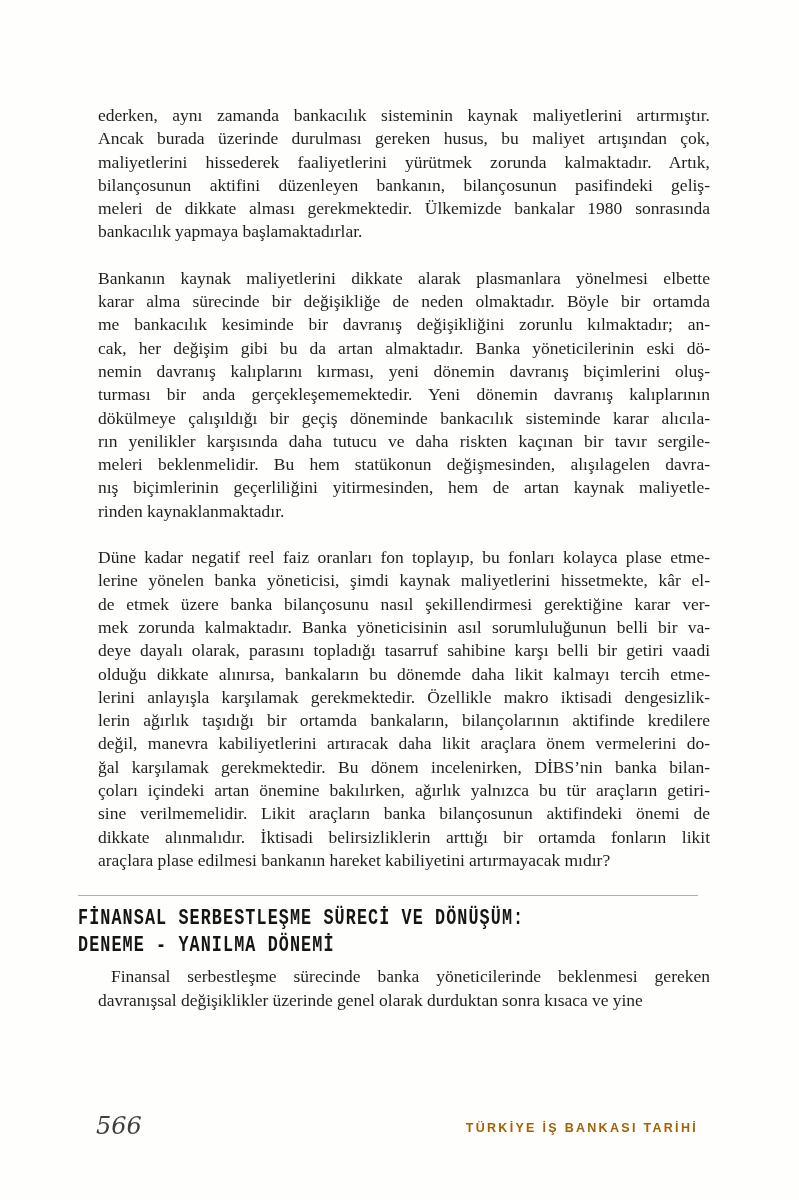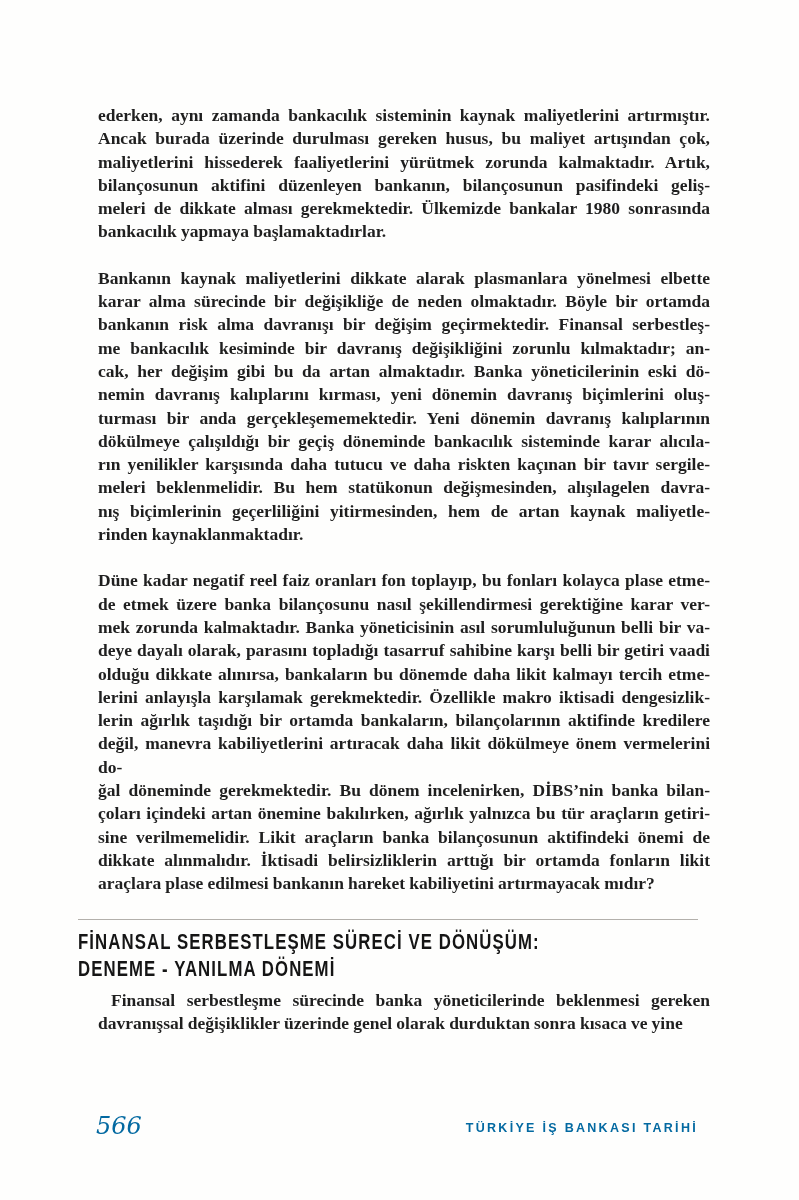--- a/index.html
+++ b/index.html
@@ -21,70 +21,69 @@
   .para {
     margin: 0 0 23px 0;
     font-size: 17.5px;
     line-height: 23.3px;
   }
   .para .line {
     text-align: justify;
     text-align-last: justify;
     -moz-text-align-last: justify;
     word-spacing: -0.2px;
-    font-weight: bold;
   }
   .para .line.final {
     text-align-last: left;
     -moz-text-align-last: left;
   }
   .indent-first .line:first-child {
     text-indent: 13px;
   }
   .rule {
     width: 620px;
     margin: 6px 0 9px -20px;
     border-top: 1px solid #b3b0ab;
     height: 0;
   }
   .heading {
     margin: 0 0 6px -20px;
     padding: 0;
-    font-family: Liberation Sans, sans-serif;
+    font-family: Liberation Mono, monospace;
     font-weight: 700;
     font-size: 21.5px;
     line-height: 27px;
     letter-spacing: 1.4px;
     color: #151515;
   }
   .heading .hl {
     display: block;
     transform: scaleX(0.78);
     transform-origin: left center;
     white-space: nowrap;
   }
   .section-para { margin-bottom: 0; }
   .pagenum {
     position: absolute;
     left: 96px;
     top: 1112px;
     font-family: "DejaVu Serif", serif;
     font-style: italic;
     font-size: 24px;
-    color: #0369a1;
+    color: #404040;
   }
   .runtitle {
     position: absolute;
     top: 1121px;
     right: 101px;
     font-family: "Liberation Sans", sans-serif;
     font-weight: 700;
     font-size: 12.5px;
     letter-spacing: 2.3px;
-    color: #0369a1;
+    color: #a16207;
     white-space: nowrap;
   }
 </style>
 </head>
 <body>
 
 <div class="page">
   <div class="textblock">
 
     <div class="para">
@@ -92,42 +91,42 @@
         <div class="line">Ancak burada üzerinde durulması gereken husus, bu maliyet artışından çok,</div>
         <div class="line">maliyetlerini hissederek faaliyetlerini yürütmek zorunda kalmaktadır. Artık,</div>
         <div class="line">bilançosunun aktifini düzenleyen bankanın, bilançosunun pasifindeki geliş-</div>
         <div class="line">meleri de dikkate alması gerekmektedir. Ülkemizde bankalar 1980 sonrasında</div>
         <div class="line final">bankacılık yapmaya başlamaktadırlar.</div>
       </div>
 
     <div class="para">
         <div class="line">Bankanın kaynak maliyetlerini dikkate alarak plasmanlara yönelmesi elbette</div>
         <div class="line">karar alma sürecinde bir değişikliğe de neden olmaktadır. Böyle bir ortamda</div>
-        <div class="line">bankanın risk alma davranışı bir değişim geçirmektedir. Finansal serbestleş-</div>
         <div class="line">me bankacılık kesiminde bir davranış değişikliğini zorunlu kılmaktadır; an-</div>
         <div class="line">cak, her değişim gibi bu da artan almaktadır. Banka yöneticilerinin eski dö-</div>
         <div class="line">nemin davranış kalıplarını kırması, yeni dönemin davranış biçimlerini oluş-</div>
         <div class="line">turması bir anda gerçekleşememektedir. Yeni dönemin davranış kalıplarının</div>
         <div class="line">dökülmeye çalışıldığı bir geçiş döneminde bankacılık sisteminde karar alıcıla-</div>
         <div class="line">rın yenilikler karşısında daha tutucu ve daha riskten kaçınan bir tavır sergile-</div>
         <div class="line">meleri beklenmelidir. Bu hem statükonun değişmesinden, alışılagelen davra-</div>
         <div class="line">nış biçimlerinin geçerliliğini yitirmesinden, hem de artan kaynak maliyetle-</div>
         <div class="line final">rinden kaynaklanmaktadır.</div>
       </div>
 
     <div class="para">
         <div class="line">Düne kadar negatif reel faiz oranları fon toplayıp, bu fonları kolayca plase etme-</div>
+        <div class="line">lerine yönelen banka yöneticisi, şimdi kaynak maliyetlerini hissetmekte, kâr el-</div>
         <div class="line">de etmek üzere banka bilançosunu nasıl şekillendirmesi gerektiğine karar ver-</div>
         <div class="line">mek zorunda kalmaktadır. Banka yöneticisinin asıl sorumluluğunun belli bir va-</div>
         <div class="line">deye dayalı olarak, parasını topladığı tasarruf sahibine karşı belli bir getiri vaadi</div>
         <div class="line">olduğu dikkate alınırsa, bankaların bu dönemde daha likit kalmayı tercih etme-</div>
         <div class="line">lerini anlayışla karşılamak gerekmektedir. Özellikle makro iktisadi dengesizlik-</div>
         <div class="line">lerin ağırlık taşıdığı bir ortamda bankaların, bilançolarının aktifinde kredilere</div>
-        <div class="line">değil, manevra kabiliyetlerini artıracak daha likit dökülmeye önem vermelerini do-</div>
-        <div class="line">ğal döneminde gerekmektedir. Bu dönem incelenirken, DİBS’nin banka bilan-</div>
+        <div class="line">değil, manevra kabiliyetlerini artıracak daha likit araçlara önem vermelerini do-</div>
+        <div class="line">ğal karşılamak gerekmektedir. Bu dönem incelenirken, DİBS’nin banka bilan-</div>
         <div class="line">çoları içindeki artan önemine bakılırken, ağırlık yalnızca bu tür araçların getiri-</div>
         <div class="line">sine verilmemelidir. Likit araçların banka bilançosunun aktifindeki önemi de</div>
         <div class="line">dikkate alınmalıdır. İktisadi belirsizliklerin arttığı bir ortamda fonların likit</div>
         <div class="line final">araçlara plase edilmesi bankanın hareket kabiliyetini artırmayacak mıdır?</div>
       </div>
 
     <div class="rule"></div>
 
     <h2 class="heading">
       <span class="hl">FİNANSAL SERBESTLEŞME SÜRECİ VE DÖNÜŞÜM:</span>

